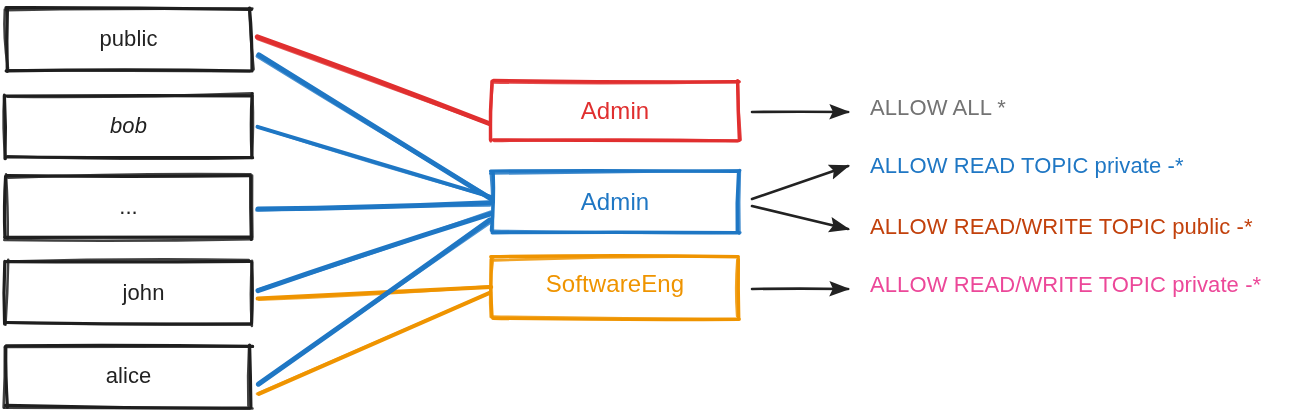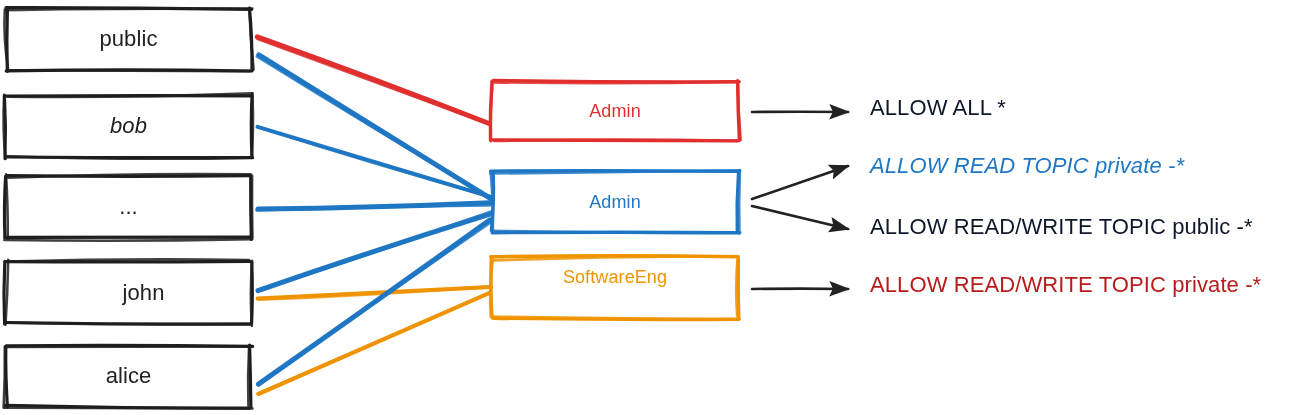--- a/index.html
+++ b/index.html
@@ -32,21 +32,21 @@
     text-align: center;
     white-space: nowrap;
     pointer-events: none;
   }
   .user-label {
     font-size: 22px;
     color: #222222;
     letter-spacing: 0.1px;
   }
   .role-label {
-    font-size: 18px;
+    font-size: 24px;
     letter-spacing: 0.1px;
   }
   .perm-label {
     position: absolute;
     font-size: 22px;
     white-space: nowrap;
     letter-spacing: 0.1px;
   }
 </style>
 </head>
@@ -195,22 +195,22 @@
   <div id="user-labels">
       <div class="node-label user-label" style="left: 6px; top: 8px; width: 245px; height: 62px;">public</div>
       <div class="node-label user-label" style="left: 6px; top: 95px; width: 245px; height: 62px; font-style: italic;">bob</div>
       <div class="node-label user-label" style="left: 6px; top: 176px; width: 245px; height: 62px;">...</div>
       <div class="node-label user-label" style="left: 21px; top: 262px; width: 245px; height: 62px;">john</div>
       <div class="node-label user-label" style="left: 6px; top: 345px; width: 245px; height: 62px;">alice</div>
     </div>
   <div id="role-labels">
       <div class="node-label role-label" style="left: 492px; top: 82px; width: 246px; height: 58px; color: rgb(224, 47, 47);">Admin</div>
       <div class="node-label role-label" style="left: 492px; top: 172px; width: 246px; height: 60px; color: rgb(31, 119, 196);">Admin</div>
-      <div class="node-label role-label" style="left: 492px; top: 252px; width: 246px; height: 51px; color: rgb(239, 148, 0);">SoftwareEng</div>
+      <div class="node-label role-label" style="left: 492px; top: 258px; width: 246px; height: 51px; color: rgb(239, 148, 0);">SoftwareEng</div>
     </div>
   <div id="perm-labels">
-      <div class="perm-label" style="left: 870px; top: 95px; color: #0f172a;">ALLOW ALL *</div>
-      <div class="perm-label" style="left: 870px; top: 153px; color: rgb(31, 119, 196); font-style: italic;">ALLOW READ TOPIC private -*</div>
-      <div class="perm-label" style="left: 870px; top: 214px; color: #0f172a;">ALLOW READ/WRITE TOPIC public -*</div>
-      <div class="perm-label" style="left: 870px; top: 272px; color: #b91c1c;">ALLOW READ/WRITE TOPIC private -*</div>
+      <div class="perm-label" style="left: 870px; top: 95px; color: #737373;">ALLOW ALL *</div>
+      <div class="perm-label" style="left: 870px; top: 153px; color: rgb(31, 119, 196);">ALLOW READ TOPIC private -*</div>
+      <div class="perm-label" style="left: 870px; top: 214px; color: #c2410c;">ALLOW READ/WRITE TOPIC public -*</div>
+      <div class="perm-label" style="left: 870px; top: 272px; color: #ec4899;">ALLOW READ/WRITE TOPIC private -*</div>
     </div>
 
 </div>
 
 </body></html>

